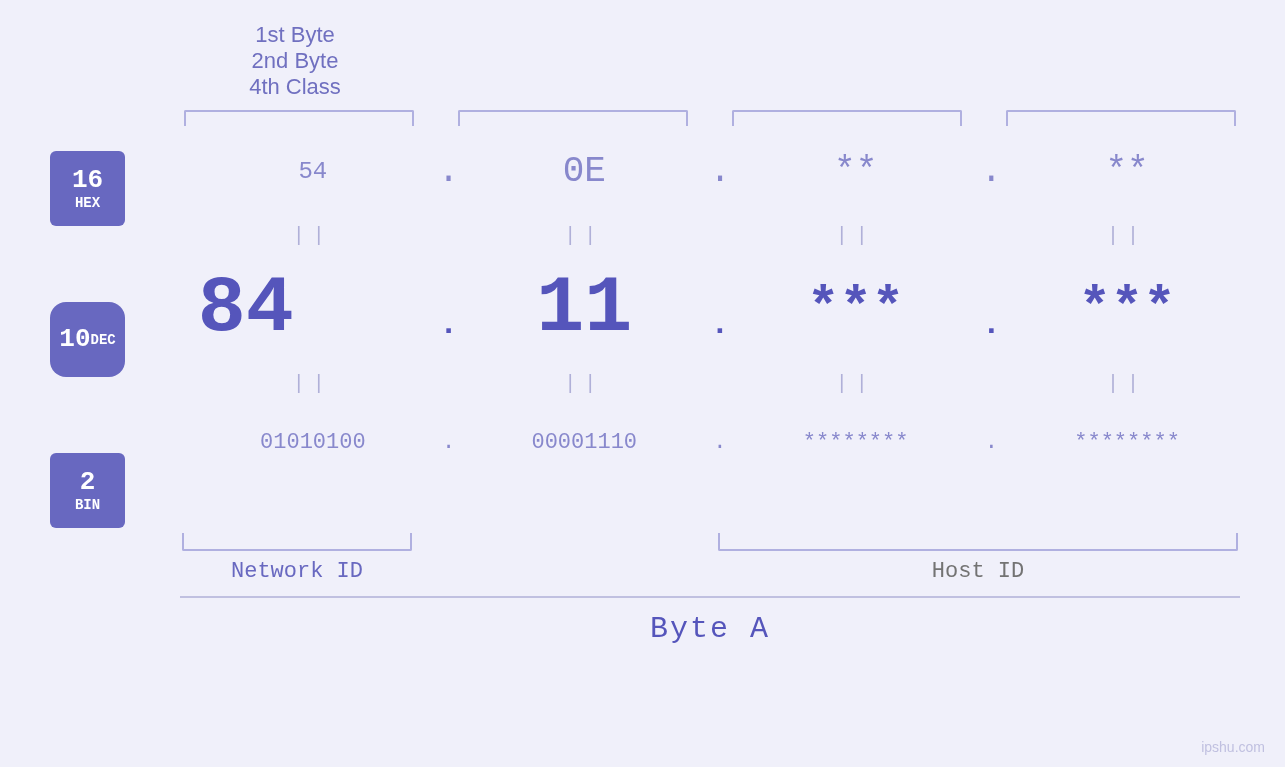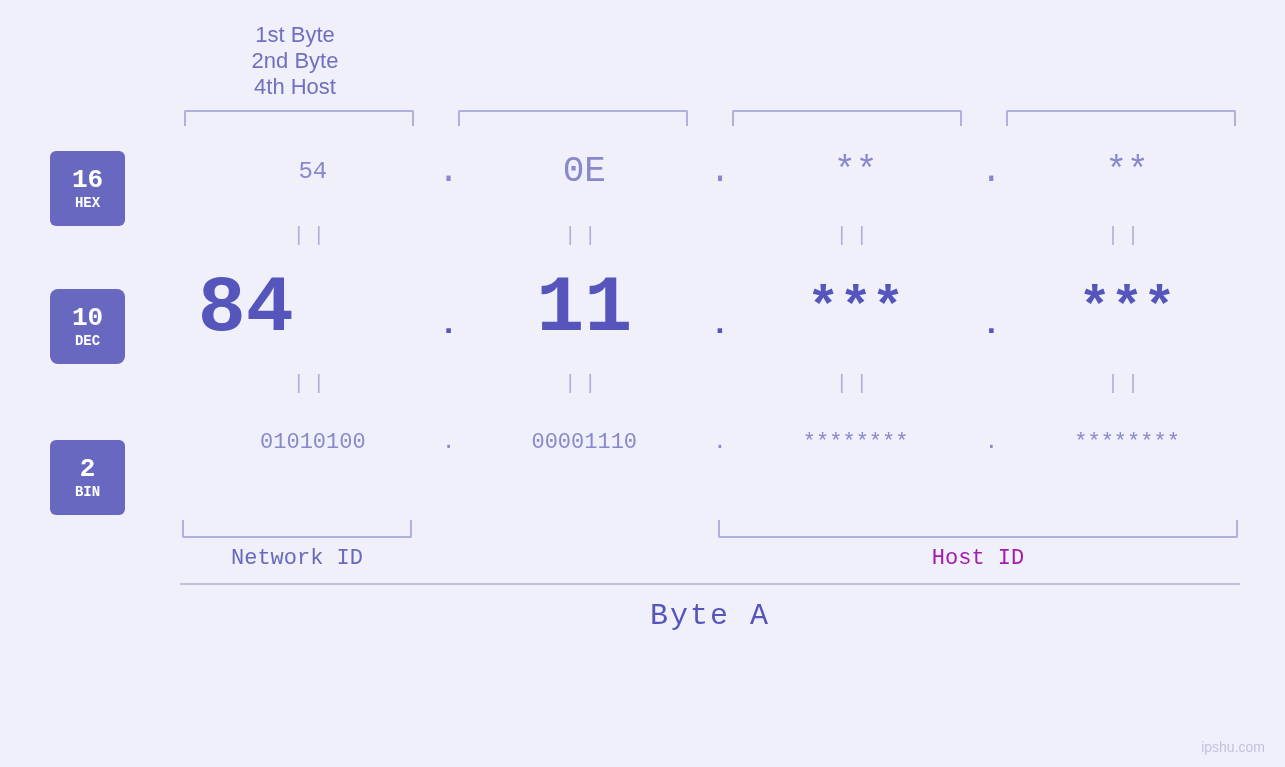--- a/index.html
+++ b/index.html
@@ -43,21 +43,21 @@
 <body>
 
 <div class="full-layout">
 
   <div class="byte-headers" style="display:flex; width:1060px; margin-left:180px; justify-content:space-around; padding-top:22px;">
     <div class="byte-header" style="width:230px; text-align:center; color:#7070c0; font-size:22px; font-family:Arial,sans-serif;">1st Byte</div>
     <div style="width:30px;"></div>
     <div class="byte-header" style="width:230px; text-align:center; color:#7070c0; font-size:22px; font-family:Arial,sans-serif;">2nd Byte</div>
     <div style="width:30px;"></div>
     <div style="width:30px;"></div>
-    <div class="byte-header" style="width:230px; text-align:center; color:#7070c0; font-size:22px; font-family:Arial,sans-serif;">4th Host</div>
+    <div class="byte-header" style="width:230px; text-align:center; color:#7070c0; font-size:22px; font-family:Arial,sans-serif;">4th Class</div>
   </div>
 
   <div style="display:flex; width:1060px; margin-left:180px; justify-content:space-around; margin-top:8px;">
     <div style="width:230px; height:16px; border:2px solid #b0b0e0; border-bottom:none; border-radius:2px 2px 0 0;"></div>
     <div style="width:30px;"></div>
     <div style="width:230px; height:16px; border:2px solid #b0b0e0; border-bottom:none; border-radius:2px 2px 0 0;"></div>
     <div style="width:30px;"></div>
     <div style="width:230px; height:16px; border:2px solid #b0b0e0; border-bottom:none; border-radius:2px 2px 0 0;"></div>
     <div style="width:30px;"></div>
     <div style="width:230px; height:16px; border:2px solid #b0b0e0; border-bottom:none; border-radius:2px 2px 0 0;"></div>
@@ -67,21 +67,21 @@
 
     <div style="width:175px; display:flex; flex-direction:column; align-items:center; padding-top:10px; gap:0;">
 
       <div style="background:#6868c0; color:white; width:75px; height:75px; display:flex; flex-direction:column; align-items:center; justify-content:center; border-radius:6px; margin-top:15px;">
         <span style="font-size:26px; font-weight:bold; line-height:1.1; font-family:'Courier New',monospace;">16</span>
         <span style="font-size:14px; font-weight:bold; font-family:'Courier New',monospace;">HEX</span>
       </div>
 
       <div style="height:40px;"></div>
 
-      <div style="background:#6868c0; color:white; width:75px; height:75px; display:flex; flex-direction:column; align-items:center; justify-content:center; border-radius:8px; margin-top:23px;">
+      <div style="background:#6868c0; color:white; width:75px; height:75px; display:flex; flex-direction:row; align-items:center; justify-content:center; border-radius:16px; margin-top:36px;">
         <span style="font-size:26px; font-weight:bold; line-height:1.1; font-family:'Courier New',monospace;">10</span>
         <span style="font-size:14px; font-weight:bold; font-family:'Courier New',monospace;">DEC</span>
       </div>
 
       <div style="height:38px;"></div>
 
       <div style="background:#6868c0; color:white; width:75px; height:75px; display:flex; flex-direction:column; align-items:center; justify-content:center; border-radius:6px; margin-top:38px;">
         <span style="font-size:26px; font-weight:bold; line-height:1.1; font-family:'Courier New',monospace;">2</span>
         <span style="font-size:14px; font-weight:bold; font-family:'Courier New',monospace;">BIN</span>
       </div>
@@ -150,21 +150,21 @@
     <div style="width:30px;"></div>
 
     <div style="width:520px; height:18px; border:2px solid #b0b0e0; border-top:none; border-radius:0 0 2px 2px;"></div>
   </div>
 
   <div style="display:flex; width:1060px; margin-left:180px; justify-content:space-around; align-items:center; margin-top:8px;">
     <div style="width:230px; text-align:center; color:#6868c0; font-size:22px; font-family:'Courier New',monospace;">Network ID</div>
     <div style="width:30px;"></div>
     <div style="width:230px;"></div>
     <div style="width:30px;"></div>
-    <div style="width:520px; text-align:center; color:#a21caf; font-size:22px; font-family:'Courier New',monospace;">Host ID</div>
+    <div style="width:520px; text-align:center; color:#737373; font-size:22px; font-family:'Courier New',monospace;">Host ID</div>
   </div>
 
   <div style="width:1060px; margin-left:180px; margin-top:12px; border-top:2px solid #c0c0e0; padding-top:14px; display:flex; justify-content:center;">
     <span style="font-size:30px; color:#5555bb; font-family:'Courier New',monospace; letter-spacing:2px;">Byte A</span>
   </div>
 
   <div style="position:absolute; bottom:12px; right:20px; color:#c0c0e0; font-size:14px; font-family:Arial,sans-serif;">ipshu.com</div>
 
 </div>
 

